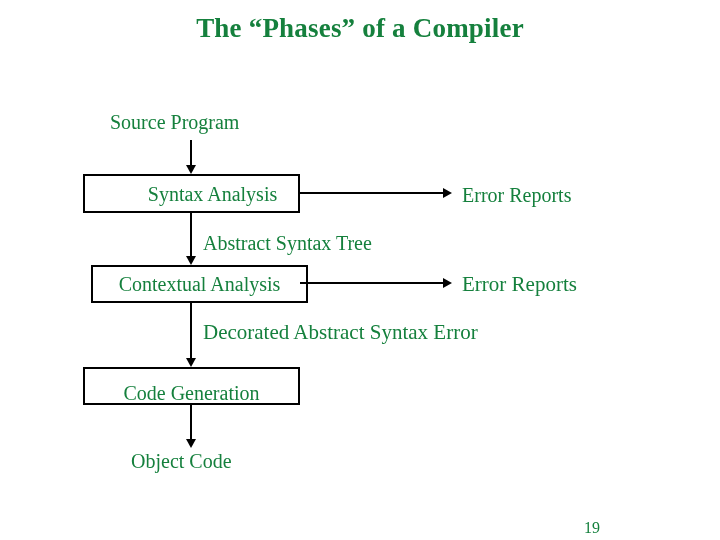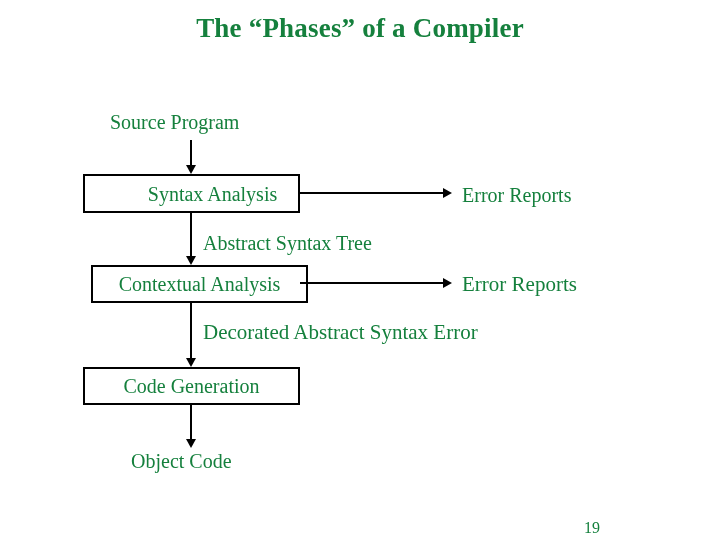--- a/index.html
+++ b/index.html
@@ -122,21 +122,21 @@
   <div class="pbox" style="left:83px; top:265px; width:217px; height:38px;margin-left:8px;">
     <span>Contextual Analysis</span>
   </div>
 
   <div class="harrow" style="left:300px; top:282px; width:144px;"></div>
   <div class="lbl" style="left:462px; top:274px; font-size:21px;">Error Reports</div>
 
   <div class="varrow" style="left:190px; top:303px; height:56px;"></div>
   <div class="lbl" style="left:203px; top:322px; font-size:21px;">Decorated Abstract Syntax Error</div>
 
-  <div class="pbox" style="left:83px; top:367px; width:217px; height:38px;">
+  <div class="pbox" style="left:83px; top:367px; width:217px; height:38px;align-items:flex-end;">
     <span>Code Generation</span>
   </div>
 
   <div class="varrow" style="left:190px; top:405px; height:35px;"></div>
 
   <div class="lbl" style="left:131px; top:451px;">Object Code</div>
 
   <div id="page-number">19</div>
 
 </div>

